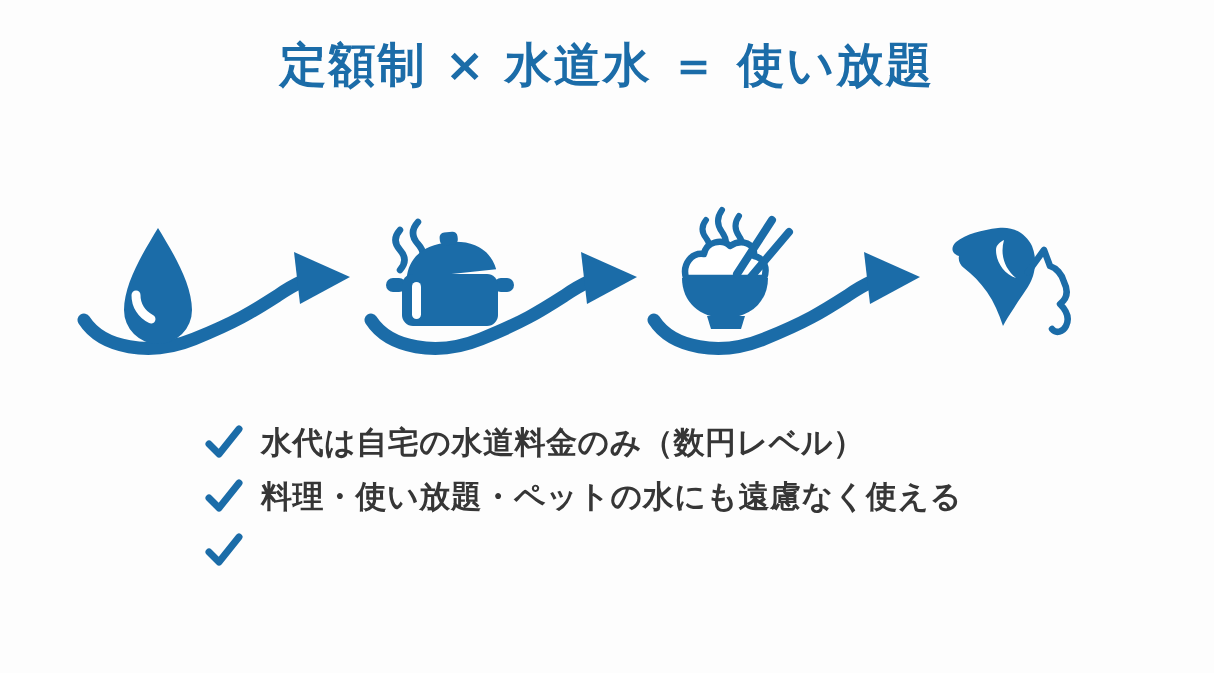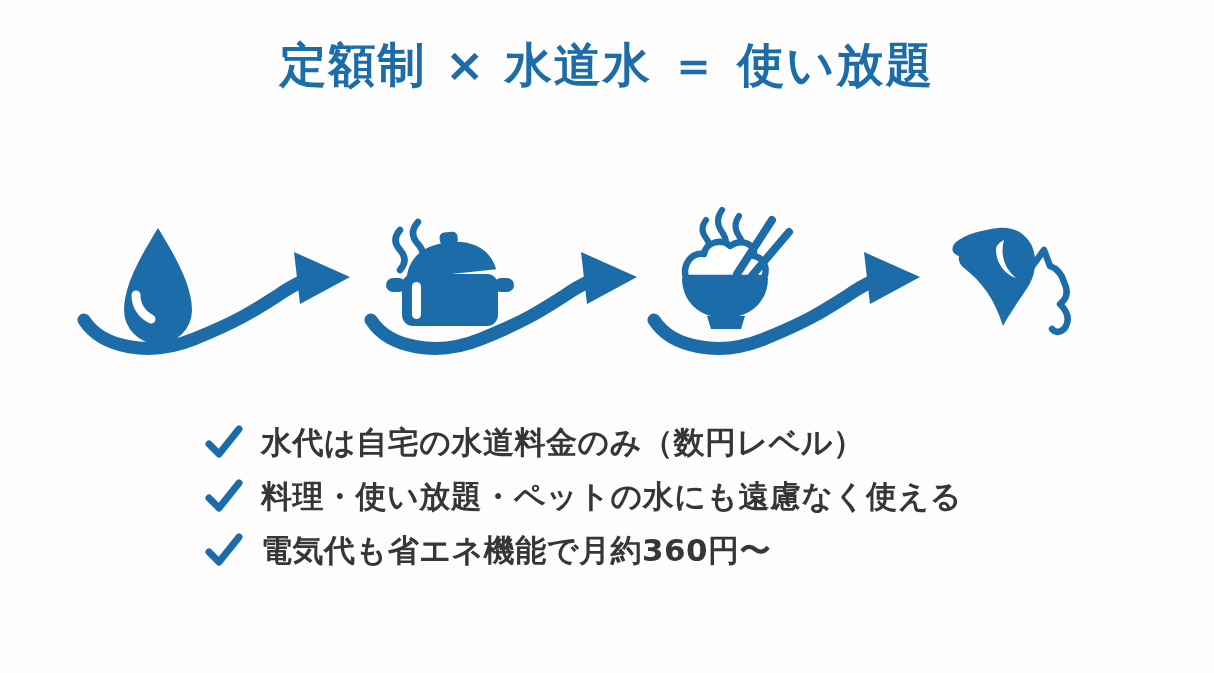--- a/index.html
+++ b/index.html
@@ -92,17 +92,16 @@
     <div class="bullet">
       <svg class="check" viewBox="0 0 40 36">
         <path d="M5 20 L15 30 L35 5" fill="none" stroke="currentColor" stroke-width="7" stroke-linecap="round" stroke-linejoin="round"></path>
       </svg>
       <span class="bullet-text">料理・使い放題・ペットの水にも遠慮なく使える</span>
     </div>
     <div class="bullet">
       <svg class="check" viewBox="0 0 40 36">
         <path d="M5 20 L15 30 L35 5" fill="none" stroke="currentColor" stroke-width="7" stroke-linecap="round" stroke-linejoin="round"></path>
       </svg>
-      <span class="bullet-text">電気代も省エネ機能で月約360円〜</span>
     </div>
   </div>
 
 </div>
 
 </body></html>

